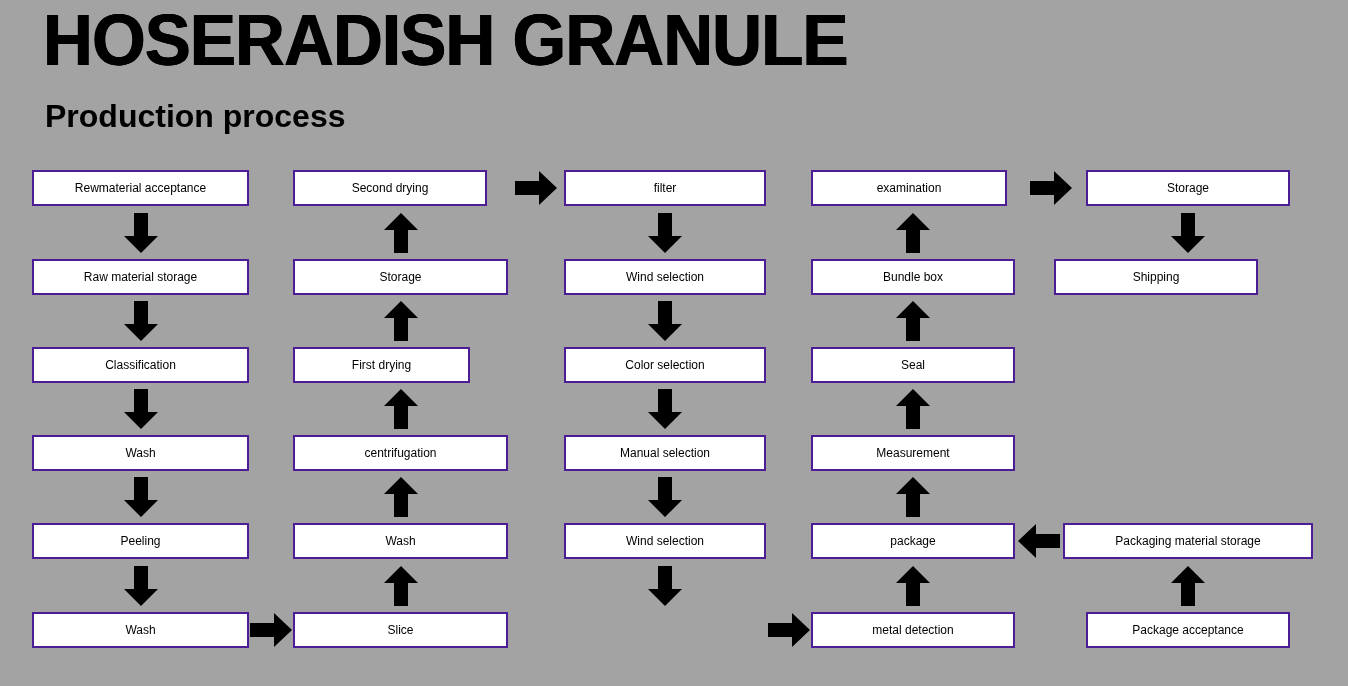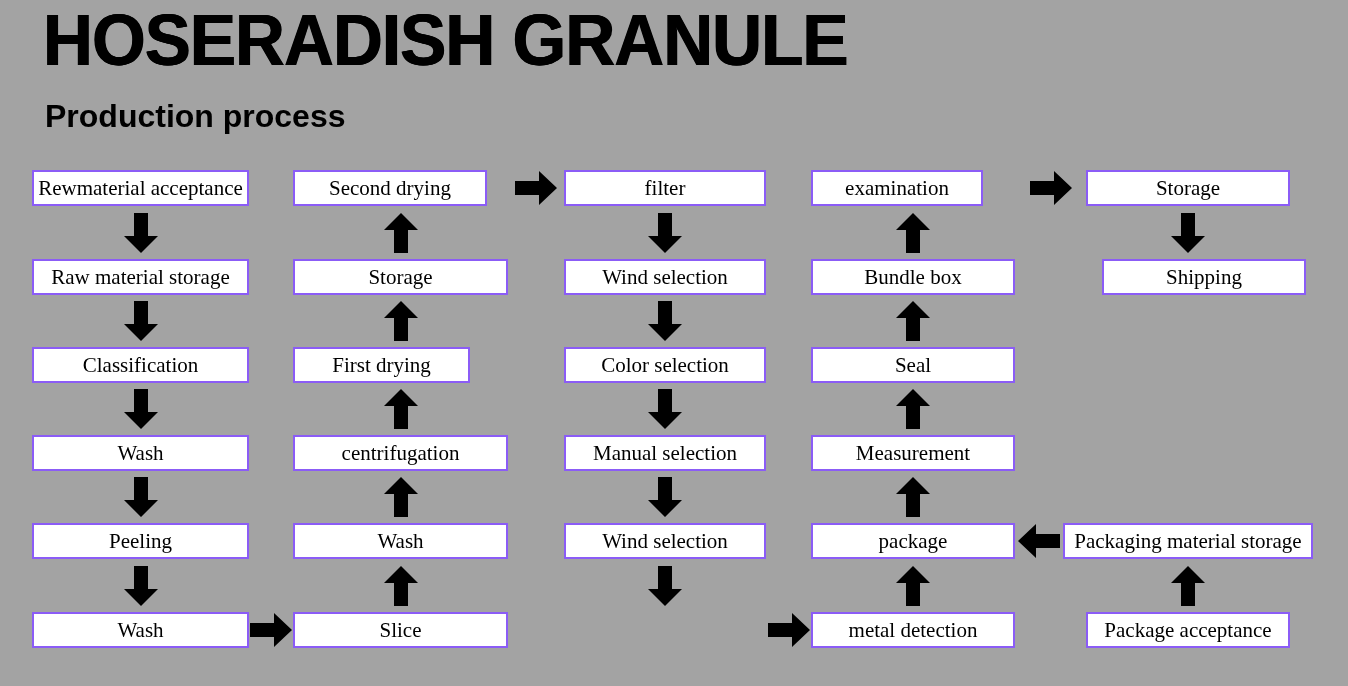--- a/index.html
+++ b/index.html
@@ -21,23 +21,23 @@
   }
   .subtitle{
     position:absolute;left:45px;top:99px;
     font-size:32px;font-weight:bold;line-height:1.1;
     white-space:nowrap;
   }
   .chart{position:absolute;left:0;top:0;width:1348px;height:686px;}
   .box{
     position:absolute;height:36px;
     box-sizing:border-box;
-    border:2px solid #8b5cf6;background:#fff;
+    border:2px solid #4c1d95;background:#fff;
     display:flex;align-items:center;justify-content:center;
-    font-size:21px;line-height:1;white-space:nowrap;font-family:Liberation Serif, serif;
+    font-size:12px;line-height:1;white-space:nowrap;
   }
   .arrow{position:absolute;line-height:0;}
   .arrow svg{display:block;}
 </style>
 </head>
 <body>
 
 <div class="page">
   <div class="title">HOSERADISH GRANULE</div>
   <div class="subtitle">Production process</div>
@@ -86,42 +86,42 @@
       </div>
       <div class="box" style="left: 564px; top: 347px; width: 202px;">
         <span>Color selection</span>
       </div>
       <div class="box" style="left: 564px; top: 435px; width: 202px; text-align: right;">
         <span>Manual selection</span>
       </div>
       <div class="box" style="left: 564px; top: 523px; width: 202px;">
         <span>Wind selection</span>
       </div>
-      <div class="box" style="left: 811px; top: 170px; width: 172px;">
+      <div class="box" style="left: 811px; top: 170px; width: 196px;">
         <span>examination</span>
       </div>
       <div class="box" style="left: 811px; top: 259px; width: 204px;">
         <span>Bundle box</span>
       </div>
       <div class="box" style="left: 811px; top: 347px; width: 204px;">
         <span>Seal</span>
       </div>
       <div class="box" style="left: 811px; top: 435px; width: 204px; text-align: right;">
         <span>Measurement</span>
       </div>
       <div class="box" style="left: 811px; top: 523px; width: 204px;">
         <span>package</span>
       </div>
       <div class="box" style="left: 811px; top: 612px; width: 204px;">
         <span>metal detection</span>
       </div>
       <div class="box" style="left: 1086px; top: 170px; width: 204px;">
         <span>Storage</span>
       </div>
-      <div class="box" style="left: 1102px; top: 259px; width: 204px;">
+      <div class="box" style="left: 1054px; top: 259px; width: 204px;">
         <span>Shipping</span>
       </div>
       <div class="box" style="left: 1063px; top: 523px; width: 250px;">
         <span>Packaging material storage</span>
       </div>
       <div class="box" style="left: 1086px; top: 612px; width: 204px;">
         <span>Package acceptance</span>
       </div>
       <div class="arrow" style="left: 123.5px; top: 212.5px;">
         <svg width="34" height="40" viewBox="0 0 34 40">

